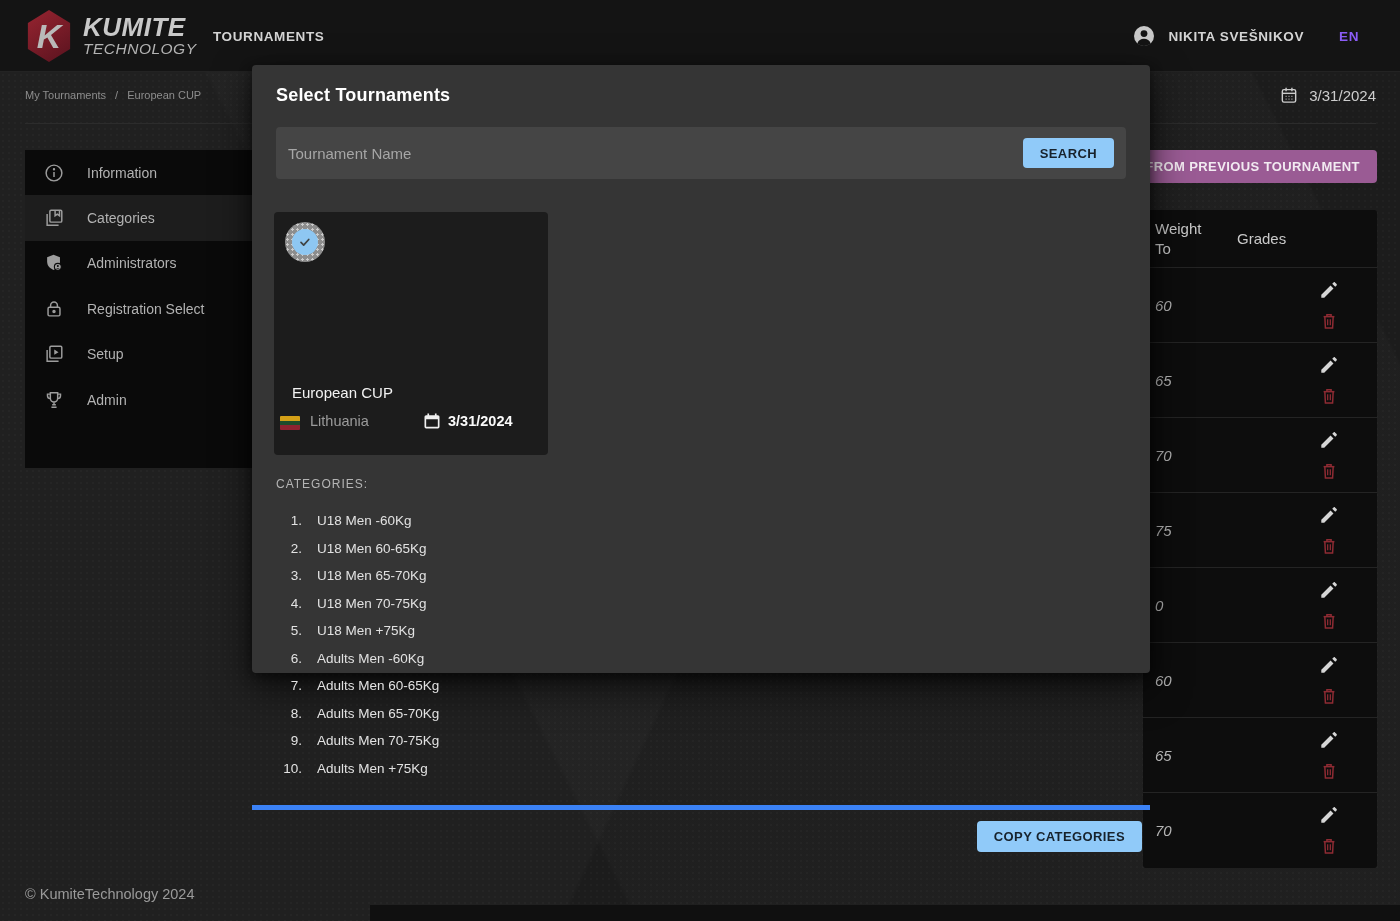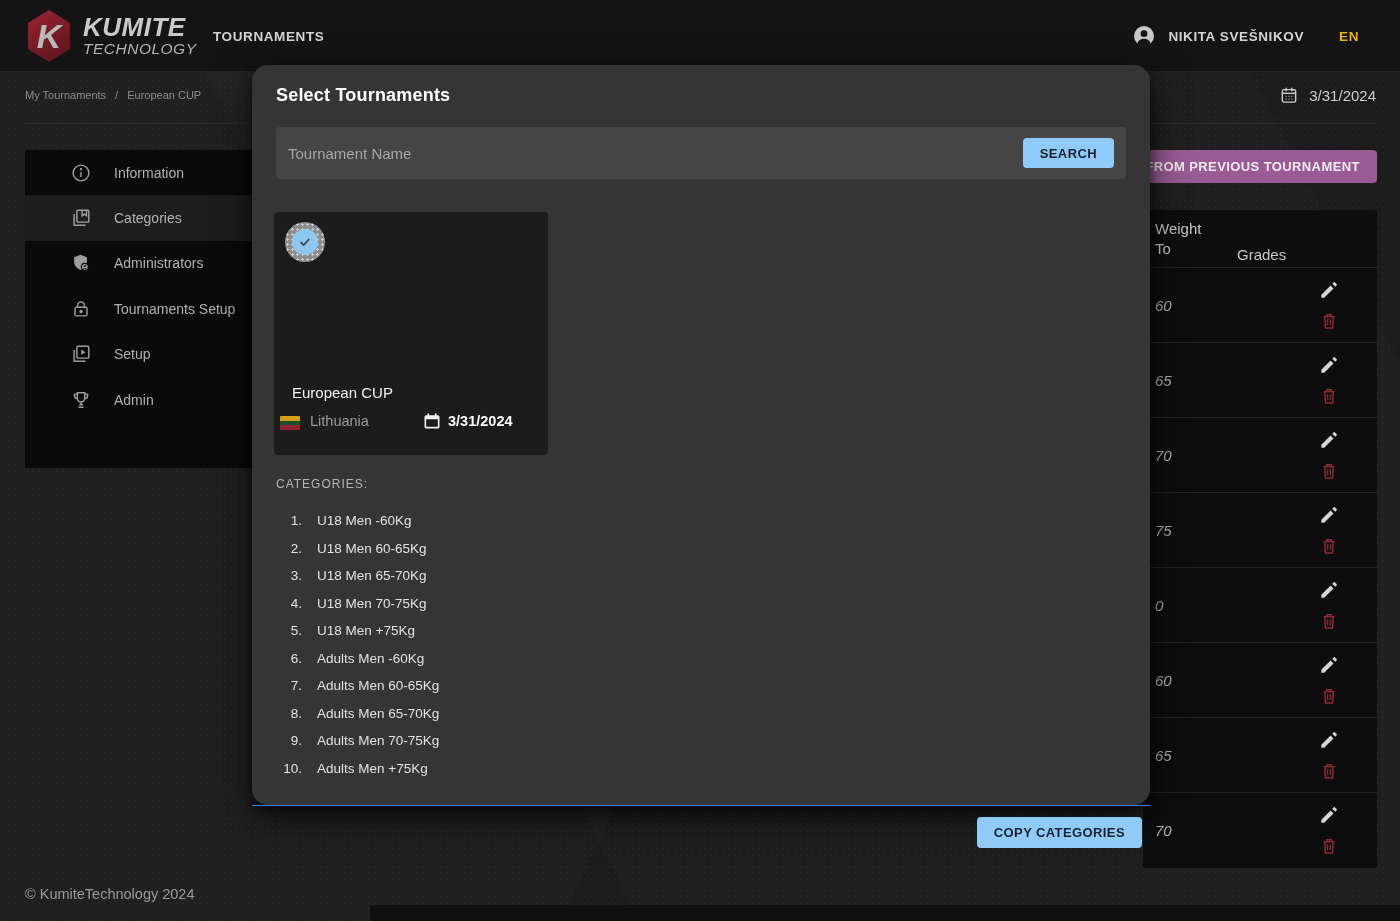--- a/index.html
+++ b/index.html
@@ -20,53 +20,53 @@
   .logo-hex { position:absolute; left:0; top:1px; width:48px; height:52px;
     background:linear-gradient(145deg,#93232f 10%,#5e1420 90%);
     clip-path:polygon(50% 0,94% 25%,94% 75%,50% 100%,6% 75%,6% 25%); }
   .logo-hex span { position:absolute; left:0; top:0; width:100%; height:100%; display:flex; align-items:center; justify-content:center;
     font-size:34px; font-weight:bold; font-style:italic; color:#b9b9b9; }
   .logo-name { position:absolute; left:58px; top:5px; font-size:26px; line-height:26px; font-weight:bold; font-style:italic; color:#c9c9c9; letter-spacing:0.5px; }
   .logo-sub  { position:absolute; left:58px; top:31px; font-size:15.5px; font-style:italic; color:#b3b3b3; letter-spacing:0.5px; }
   .nav-item { position:absolute; left:213px; top:0; height:72px; display:flex; align-items:center; font-size:13.5px; letter-spacing:0.6px; color:#d4d4d4; font-weight:bold; cursor:pointer; }
   .user-box { position:absolute; right:96px; top:0; height:72px; display:flex; align-items:center; gap:12px; cursor:pointer; }
   .user-name { font-size:13.5px; letter-spacing:0.6px; color:#d4d4d4; font-weight:bold; }
-  .lang-box { position:absolute; right:41px; top:0; height:72px; display:flex; align-items:center; font-size:13.5px; letter-spacing:0.6px; color:#eab308; font-weight:bold; cursor:pointer; }
+  .lang-box { position:absolute; right:41px; top:0; height:72px; display:flex; align-items:center; font-size:13.5px; letter-spacing:0.6px; color:#8b5cf6; font-weight:bold; cursor:pointer; }
 
   
   .breadcrumb { position:absolute; left:25px; top:89px; font-size:11px; color:#8d8d8d; display:flex; gap:9px; }
   .breadcrumb .crumb { cursor:pointer; }
   .content-divider { position:absolute; left:25px; top:123px; width:1351px; height:1px; background:#2c2c2c; }
   .date-display { position:absolute; right:24px; top:85px; display:flex; align-items:center; gap:10px; color:#cdcdcd; font-size:15px; cursor:pointer; }
 
   .copy-prev-btn { position:absolute; left:1086px; top:150px; width:291px; height:33px; background:#9a5b94; border:none; border-radius:4px;
     color:#f2eaf1; font-family:inherit; font-size:13px; font-weight:bold; letter-spacing:0.4px; cursor:pointer; }
 
   
   .sidebar { position:absolute; left:25px; top:150px; width:227px; height:318px; background:#0a0a0a; }
-  .side-item { position:relative; height:45.4px; display:flex; align-items:center; padding-left:45px; cursor:pointer; color:#9d9d9d; }
+  .side-item { position:relative; height:45.4px; display:flex; align-items:center; padding-left:18px; cursor:pointer; color:#9d9d9d; }
   .side-item.selected { background:#1d1d1d; }
   .side-item .s-icon { width:22px; height:22px; flex:0 0 22px; display:flex; align-items:center; justify-content:center; }
   .side-item .s-label { margin-left:22px; font-size:14px; color:#b2b2b2; }
 
   
   .bg-table { position:absolute; left:1143px; top:210px; width:234px; height:658px; background:#0d0d0d; border-radius:3px; }
   .bg-table-header { height:57px; display:flex; color:#c9c9c9; font-size:15px; }
   .bg-th-weight { width:72px; padding:9px 0 0 12px; line-height:20px; }
-  .bg-th-grades { padding:36px 0 0 22px; }
+  .bg-th-grades { padding:20px 0 0 22px; }
   .bg-row { height:75px; border-top:1px solid #242424; position:relative; }
   .bg-row .w-val { position:absolute; left:12px; top:0; height:75px; display:flex; align-items:center; font-size:15px; color:#b4b4b4;font-style:italic; }
   .row-actions { position:absolute; right:36px; top:10px; display:flex; flex-direction:column; align-items:center; gap:7px; }
   .icon-btn { width:24px; height:24px; border:none; background:transparent; padding:0; cursor:pointer; display:flex; align-items:center; justify-content:center; }
 
   .page-footer { position:absolute; left:25px; top:886px; font-size:14.5px; color:#9a9a9a; }
   .bottom-strip { position:absolute; left:370px; top:905px; width:1030px; height:16px; background:#101010; }
 
   
-  .modal { position:absolute; left:252px; top:65px; width:898px; height:740px; background:#353535; border-radius:16px;
+  .modal { position:absolute; left:252px; top:65px; width:898px; height:608px; background:#353535; border-radius:4px;
     box-shadow:0 14px 38px rgba(0,0,0,0.65), 0 4px 12px rgba(0,0,0,0.5); }
   .modal-title { position:absolute; left:24px; top:20px; font-size:18px; font-weight:bold; color:#ffffff; letter-spacing:0.2px; }
   .search-bar { position:absolute; left:24px; top:62px; width:850px; height:52px; background:#454545; border-radius:4px; }
   .search-input { position:absolute; left:0; top:0; width:760px; height:52px; background:transparent; border:none; outline:none;
     padding-left:12px; font-family:inherit; font-size:15px; color:#e8e8e8; }
   .search-input::placeholder { color:#a6a6a6; opacity:1; }
   .search-btn { position:absolute; right:12px; top:11px; height:30px; padding:0 17px; background:#90caf9; border:none; border-radius:4px;
     font-family:inherit; font-size:13px; font-weight:bold; letter-spacing:0.4px; color:#17222c; cursor:pointer; }
 
   .t-card { position:absolute; left:22px; top:147px; width:274px; height:243px; background:#1c1c1c; border-radius:4px; cursor:pointer; }
@@ -80,21 +80,21 @@
   .flag div { flex:1; }
   .t-country { position:absolute; left:30px; top:3px; font-size:14.5px; color:#9b9b9b; }
   .t-cal { position:absolute; left:142px; top:1px; }
   .t-date { position:absolute; left:168px; top:3px; font-size:14.5px; font-weight:bold; color:#fbfbfb; }
 
   .cat-label { position:absolute; left:24px; top:412px; font-size:12px; letter-spacing:1px; color:#b5b5b5; }
   .cat-list { position:absolute; left:24px; top:442px; list-style:none; }
   .cat-item { display:flex; height:27.5px; align-items:center; font-size:13.5px; color:#e2e2e2; }
   .cat-num { width:26px; text-align:right; margin-right:15px; }
 
-  .modal-footer { position:absolute; left:0; top:740px; width:898px; height:52px; border-top:1px solid #3b82f6; }
+  .modal-footer { position:absolute; left:0; top:740px; width:898px; height:52px; border-top:5px solid #3b82f6; }
   .copy-cat-btn { position:absolute; right:8px; top:11px; height:31px; padding:0 17px; background:#90caf9; border:none; border-radius:4px;
     font-family:inherit; font-size:13px; font-weight:bold; letter-spacing:0.4px; color:#17222c; cursor:pointer; }
 
   svg { display:block; }
 </style>
 </head>
 <body>
 
 <div id="app">
   <div class="bg-deco"></div>
@@ -175,21 +175,21 @@
       <span class="s-label">Administrators</span>
     </div>
     <div class="side-item">
       <span class="s-icon">
         <svg width="22" height="22" viewBox="0 0 24 24" fill="none" stroke="currentColor" stroke-width="1.6">
           <rect x="5.5" y="10.2" width="13" height="9.3" rx="1.5"></rect>
           <path d="M8.3 10.2V8a3.7 3.7 0 0 1 7.4 0v2.2"></path>
           <circle cx="12" cy="14.8" r="1.1" fill="currentColor"></circle>
         </svg>
       </span>
-      <span class="s-label">Tournaments Setup</span>
+      <span class="s-label">Registration Select</span>
     </div>
     <div class="side-item">
       <span class="s-icon">
         <svg width="22" height="22" viewBox="0 0 24 24" fill="none" stroke="currentColor" stroke-width="1.6">
           <path d="M4.5 7.5v12.5h12.5"></path>
           <rect x="7.5" y="3.5" width="13" height="13" rx="1.3"></rect>
           <path d="M12.3 7.2l4.6 2.8-4.6 2.8z" fill="currentColor" stroke="none"></path>
         </svg>
       </span>
       <span class="s-label">Setup</span>

